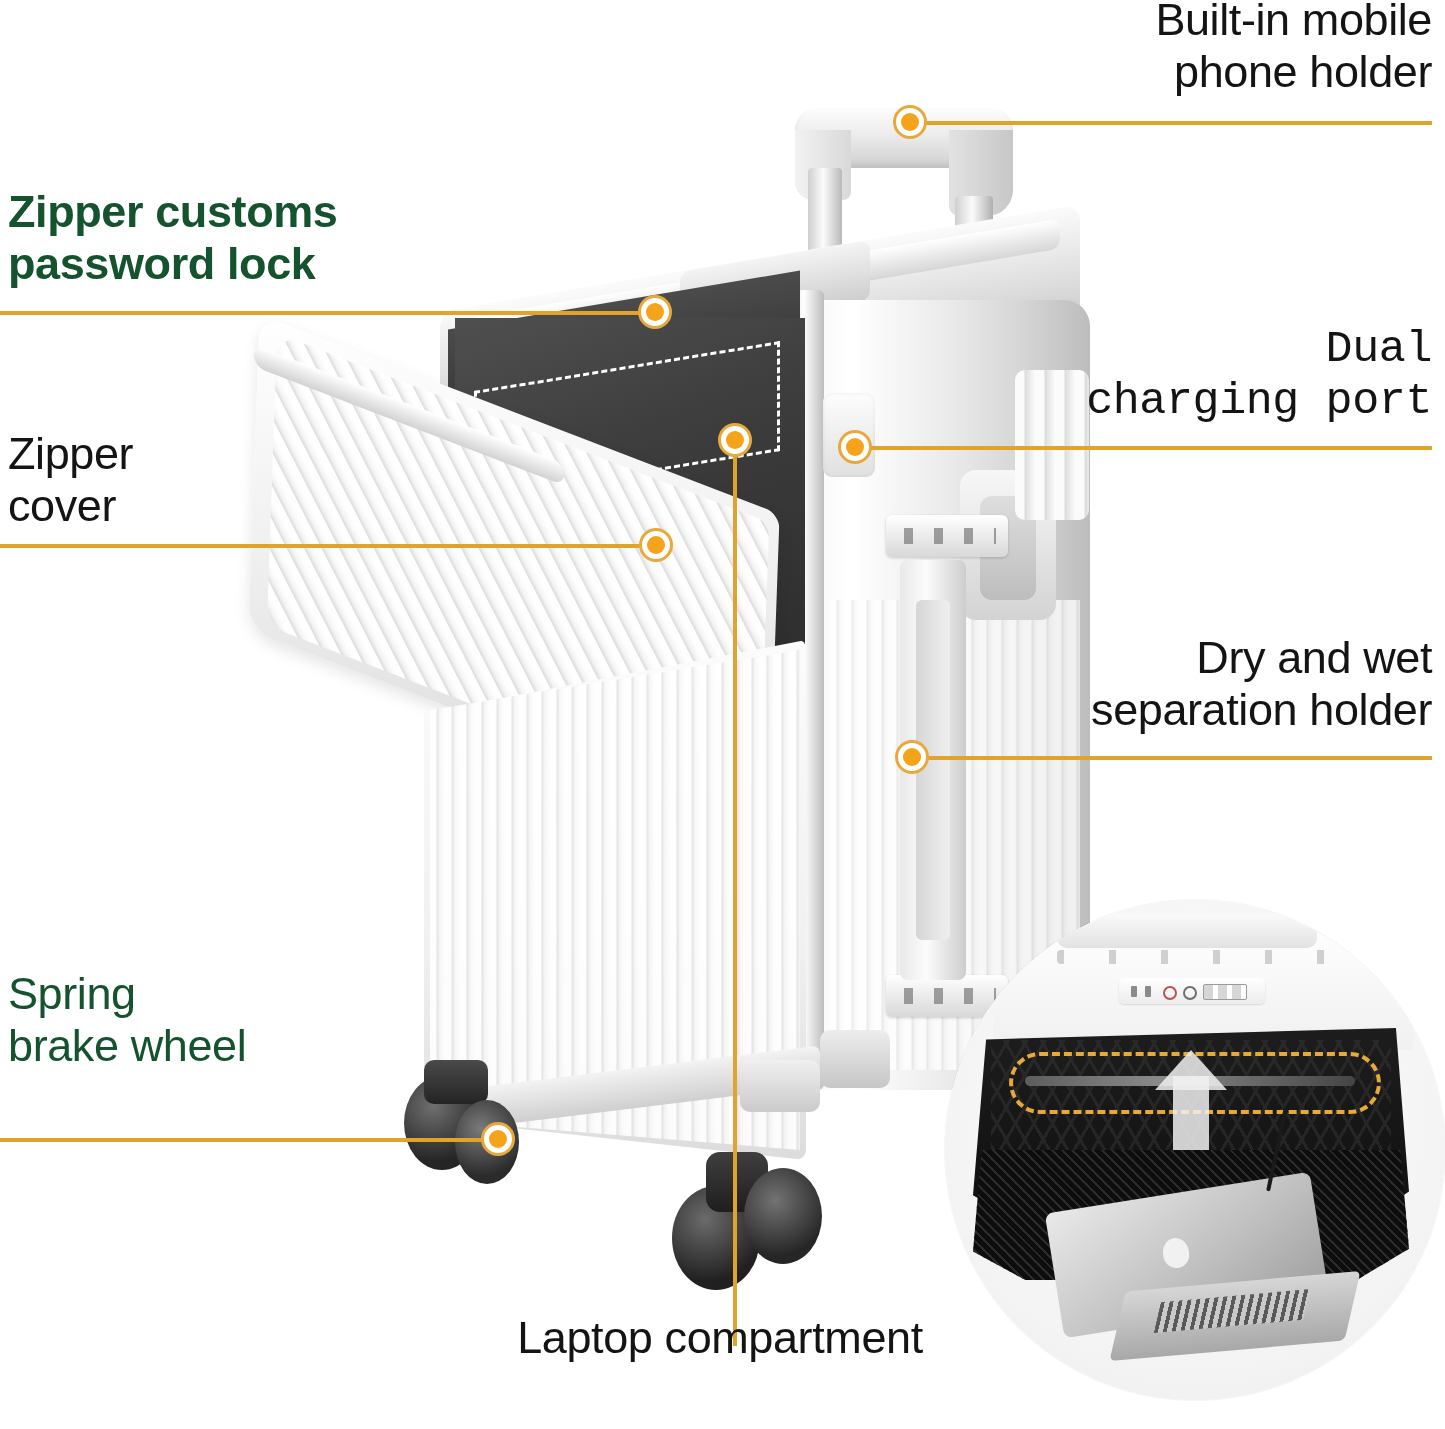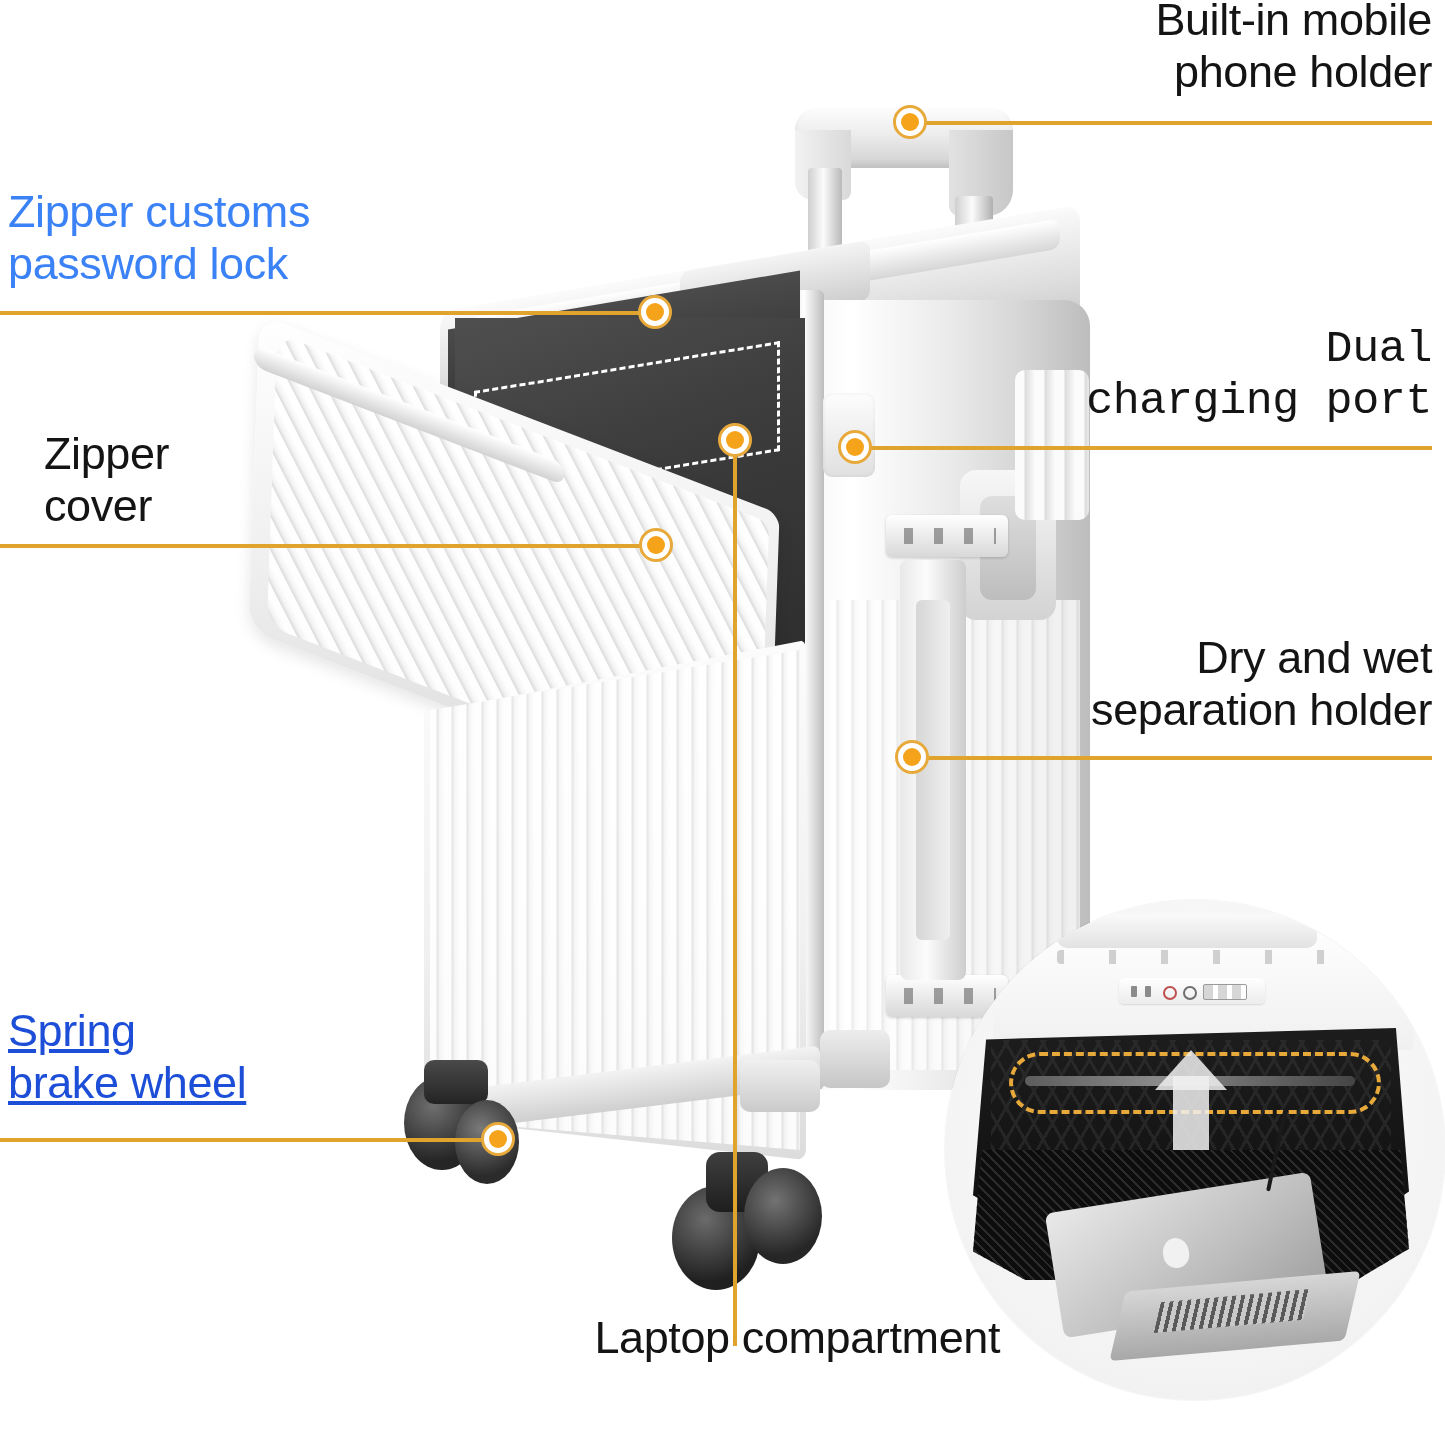--- a/index.html
+++ b/index.html
@@ -217,36 +217,36 @@
                 background:#1a1a1a;transform:rotate(12deg);border-radius:2px;"></div>
   </div>
 
   <div id="callout-layer">
       <div class="leader h" style="left: 910px; top: 121px; width: 522px; background: rgb(224, 163, 44);"></div>
       <div class="marker" style="left: 893px; top: 105px;"></div>
       <div class="callout-label lbl-right" style="left: 1000px; top: -6px; width: 432px; color: rgb(20, 20, 20);">Built-in mobile
 phone holder</div>
       <div class="leader h" style="left: 0px; top: 311px; width: 660px; background: rgb(224, 163, 44);"></div>
       <div class="marker" style="left: 638px; top: 295px;"></div>
-      <div class="callout-label lbl-left" style="left: 8px; top: 186px; width: 430px; color: #3b82f6;">Zipper customs
+      <div class="callout-label lbl-left" style="left: 8px; top: 186px; width: 430px; color: #14532d; font-weight: bold;">Zipper customs
 password lock</div>
       <div class="leader h" style="left: 855px; top: 446px; width: 577px; background: rgb(224, 163, 44);"></div>
       <div class="marker" style="left: 838px; top: 430px;"></div>
       <div class="callout-label lbl-right" style="left: 1010px; top: 324px; width: 422px; color: rgb(20, 20, 20); font-family: Liberation Mono, monospace;">Dual
 charging port</div>
       <div class="leader h" style="left: 0px; top: 544px; width: 660px; background: rgb(224, 163, 44);"></div>
       <div class="marker" style="left: 639px; top: 528px;"></div>
-      <div class="callout-label lbl-left" style="left: 8px; top: 428px; width: 300px; color: rgb(20, 20, 20); margin-left: 36px;">Zipper
+      <div class="callout-label lbl-left" style="left: 8px; top: 428px; width: 300px; color: rgb(20, 20, 20);">Zipper
 cover</div>
       <div class="leader h" style="left: 912px; top: 756px; width: 520px; background: rgb(224, 163, 44);"></div>
       <div class="marker" style="left: 895px; top: 740px;"></div>
       <div class="callout-label lbl-right" style="left: 1005px; top: 632px; width: 427px; color: rgb(20, 20, 20);">Dry and wet
 separation holder</div>
       <div class="leader h" style="left: 0px; top: 1138px; width: 502px; background: rgb(224, 163, 44);"></div>
       <div class="marker" style="left: 481px; top: 1122px;"></div>
-      <div class="callout-label lbl-left" style="left: 8px; top: 1005px; width: 380px; color: #1d4ed8; text-decoration: underline;">Spring
+      <div class="callout-label lbl-left" style="left: 8px; top: 968px; width: 380px; color: #14532d;">Spring
 brake wheel</div>
       <div class="leader v" style="left: 733px; top: 448px; height: 898px; background: rgb(224, 163, 44);"></div>
       <div class="marker" style="left: 718px; top: 423px;"></div>
-      <div class="callout-label lbl-center" style="left: 440px; top: 1312px; width: 560px; color: rgb(20, 20, 20); text-align: right;">Laptop compartment</div>
+      <div class="callout-label lbl-center" style="left: 440px; top: 1312px; width: 560px; color: rgb(20, 20, 20);">Laptop compartment</div>
     </div>
 
 </div>
 
 </body></html>

